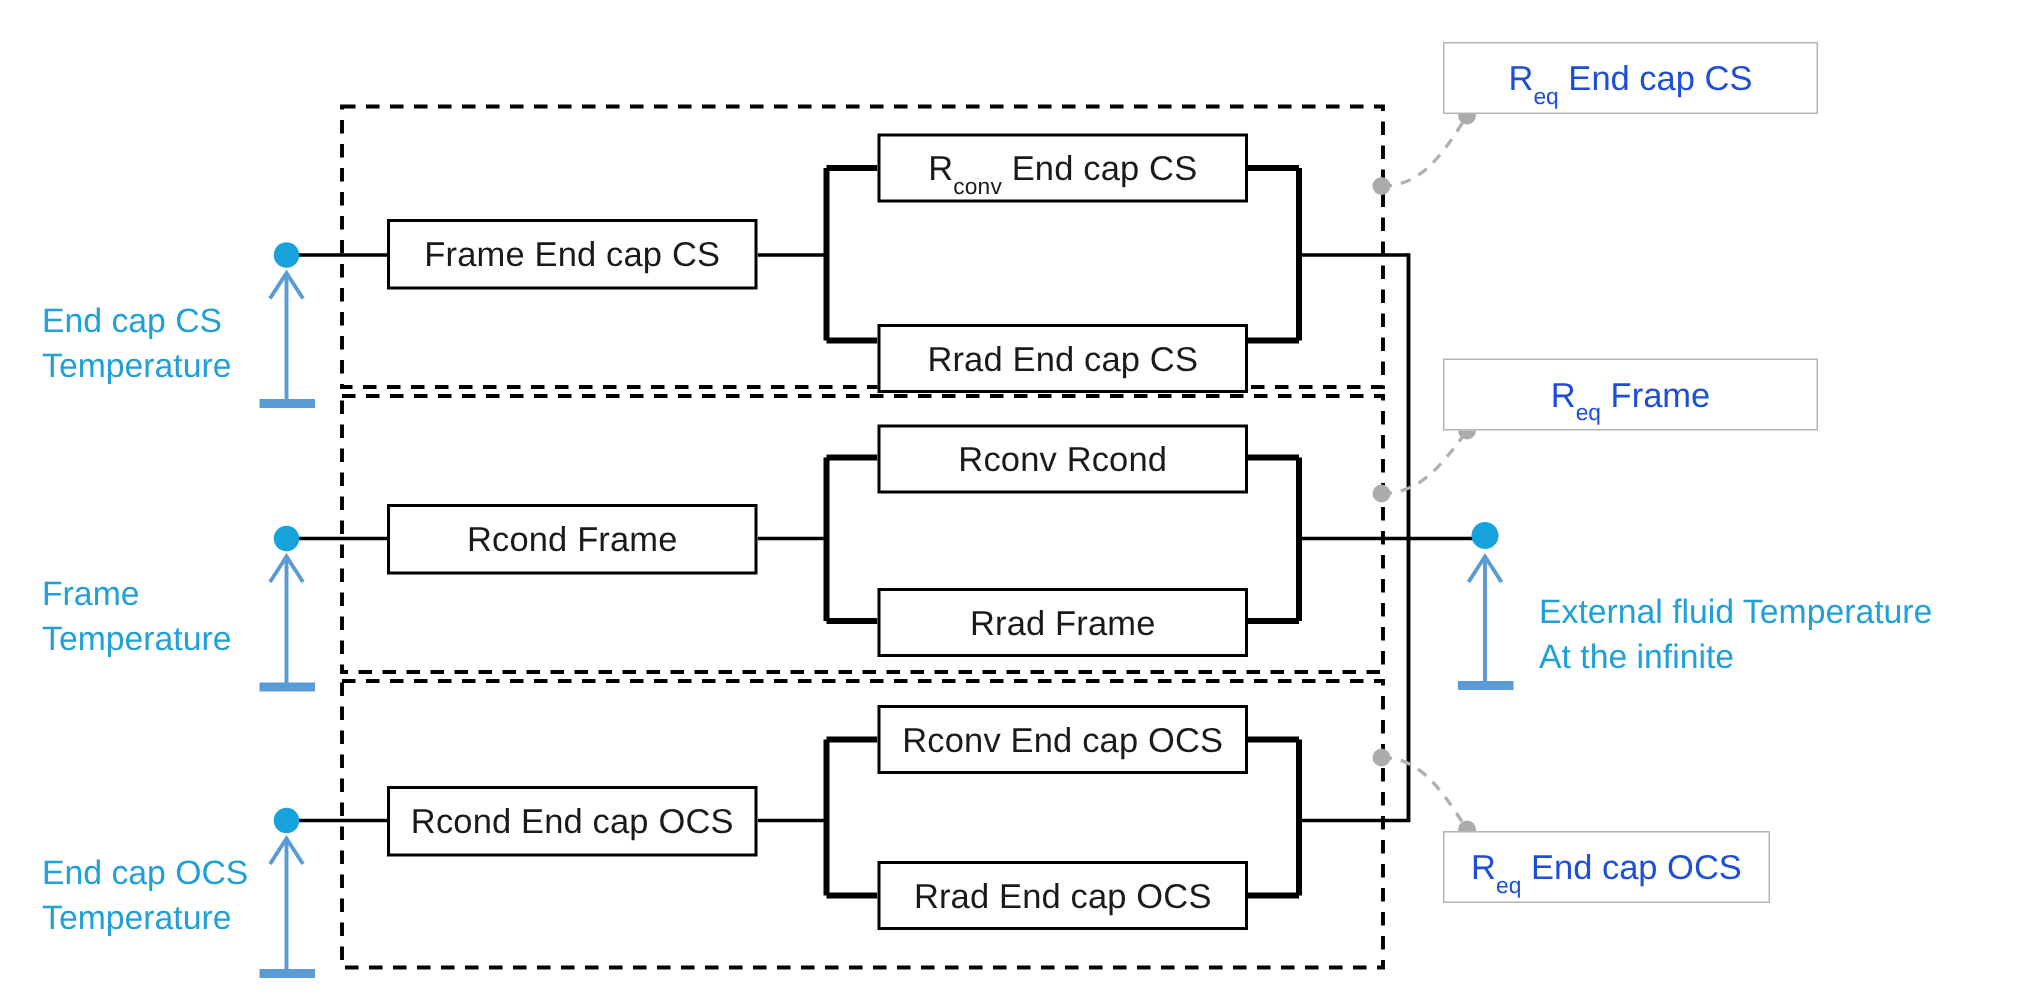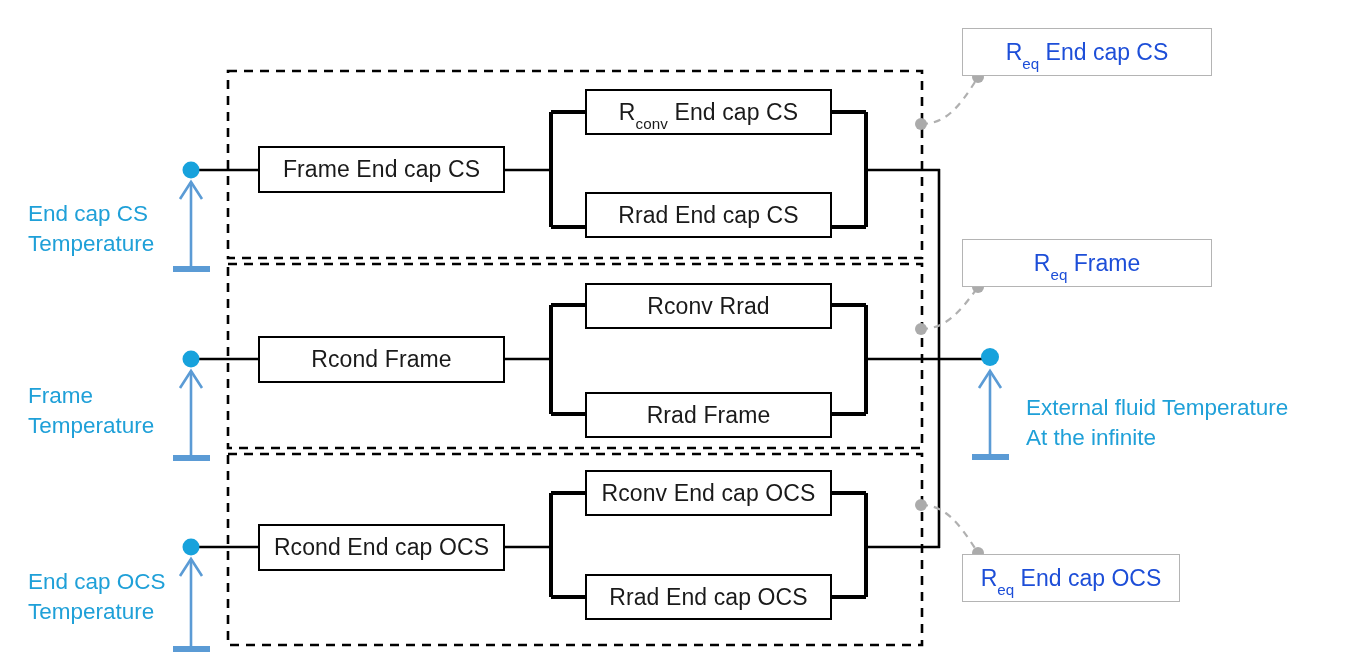--- a/index.html
+++ b/index.html
@@ -176,30 +176,30 @@
   <div class="rbox" style="left:258px; top:146px; width:247px; height:47px;">
     <span>Frame End cap CS</span>
   </div>
 
   <div class="rbox" style="left:585px; top:89px; width:247px; height:46px;">
     <span>
       <span>R</span><span class="sub">conv</span><span> End cap CS</span>
     </span>
   </div>
 
-  <div class="rbox" style="left:585px; top:192px; width:247px; height:46px;">
+  <div class="rbox" style="left:585px; top:216px; width:247px; height:46px;">
     <span>Rrad End cap CS</span>
   </div>
 
   <div class="rbox" style="left:258px; top:336px; width:247px; height:47px;">
     <span>Rcond Frame</span>
   </div>
 
   <div class="rbox" style="left:585px; top:283px; width:247px; height:46px;">
-    <span>Rconv Rrad</span>
+    <span>Rconv Rcond</span>
   </div>
 
   <div class="rbox" style="left:585px; top:392px; width:247px; height:46px;">
     <span>Rrad Frame</span>
   </div>
 
   <div class="rbox" style="left:258px; top:524px; width:247px; height:47px;">
     <span>Rcond End cap OCS</span>
   </div>
 

